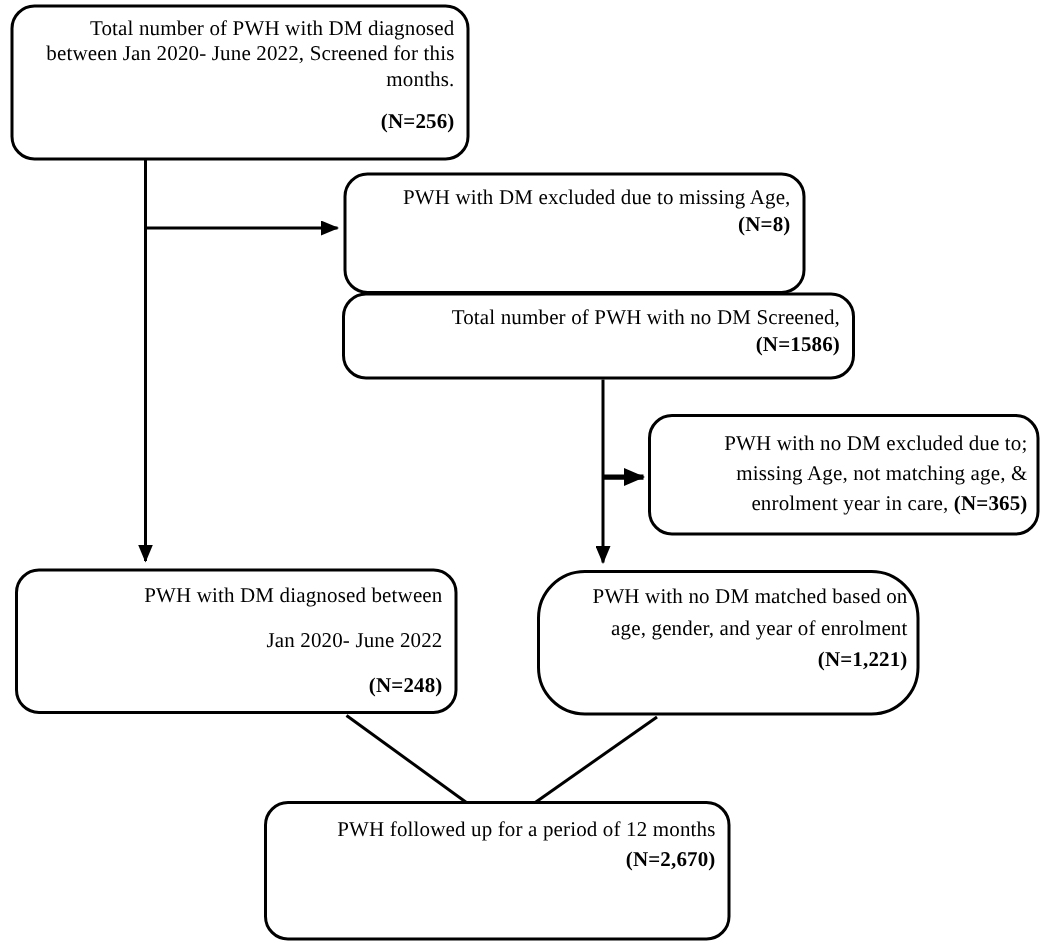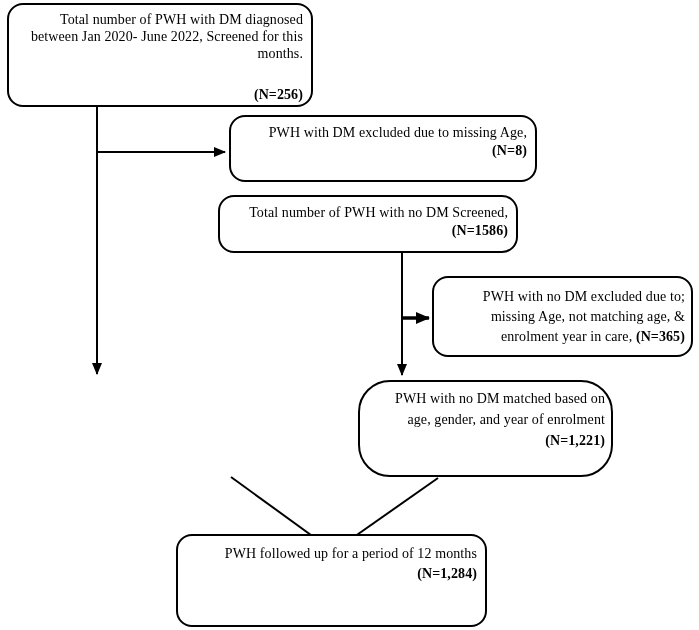--- a/index.html
+++ b/index.html
@@ -30,23 +30,23 @@
     background:var(--bg);
     border:2px solid var(--box-border);
     border-radius:16px;
     text-align:right;
     font-size:14px;
     line-height:17px;
     letter-spacing:.1px;
   }
   .box .count{font-weight:bold;}
   .b1{left:7px;top:3px;width:306px;height:104px;padding:6px 8px 0;}
-  .b1 .count{margin-top:24px;}
-  .b2{left:229px;top:115px;width:308px;height:67px;padding:7px 8px 0;line-height:18px;}
-  .b3{left:218px;top:195px;width:300px;height:58px;padding:7px 8px 0;line-height:18px;}
+  .b1 .count{margin-top:11px;}
+  .b2{left:229px;top:115px;width:308px;height:81px;padding:7px 8px 0;line-height:18px;}
+  .b3{left:228px;top:195px;width:342px;height:58px;padding:7px 8px 0;line-height:18px;}
   .b4{left:432px;top:276px;width:261px;height:81px;padding:9px 6px 0;line-height:20px;}
   .b5{left:10px;top:379px;width:295px;height:97px;padding:8px 8px 0;}
   .b5 .tline{margin-bottom:13px;}
   .b6{left:358px;top:380px;width:255px;height:97px;padding:6px 6px 0;line-height:21px;border-radius:32px;}
   .b7{left:176px;top:534px;width:311px;height:93px;padding:8px 8px 0;line-height:20px;}
 </style>
 </head>
 <body>
 
 <div class="canvas">
@@ -84,25 +84,30 @@
     <div class="tline">Total number of PWH with no DM Screened,</div>
     <div class="count">(N=1586)</div>
   </div>
 
   <div class="box b4">
     <div class="tline">PWH with no DM excluded due to;</div>
     <div class="tline">missing Age, not matching age, &amp;</div>
     <div class="tline"><span>enrolment year in care,</span> <b class="count">(N=365)</b></div>
   </div>
 
+  <div class="box b5">
+    <div class="tline">PWH with DM diagnosed between</div>
+    <div class="tline">Jan 2020- June 2022</div>
+    <div class="count">(N=248)</div>
+  </div>
 
   <div class="box b6">
     <div class="tline">PWH with no DM matched based on</div>
     <div class="tline">age, gender, and year of enrolment</div>
     <div class="count">(N=1,221)</div>
   </div>
 
   <div class="box b7">
     <div class="tline">PWH followed up for a period of 12 months</div>
-    <div class="count">(N=1,284)</div>
+    <div class="count">(N=2,670)</div>
   </div>
 
 </div>
 
 </body></html>

